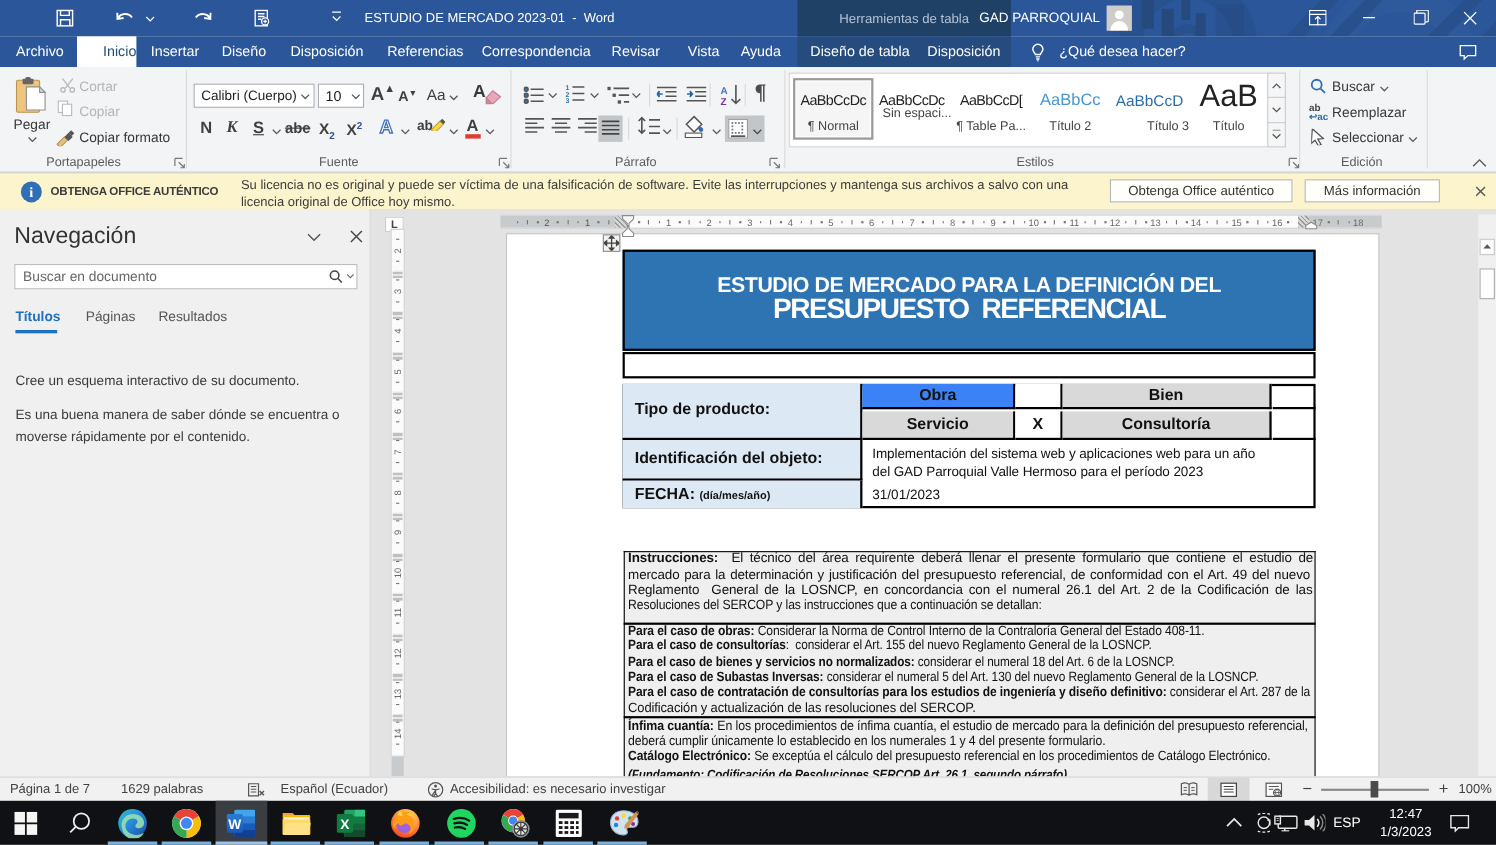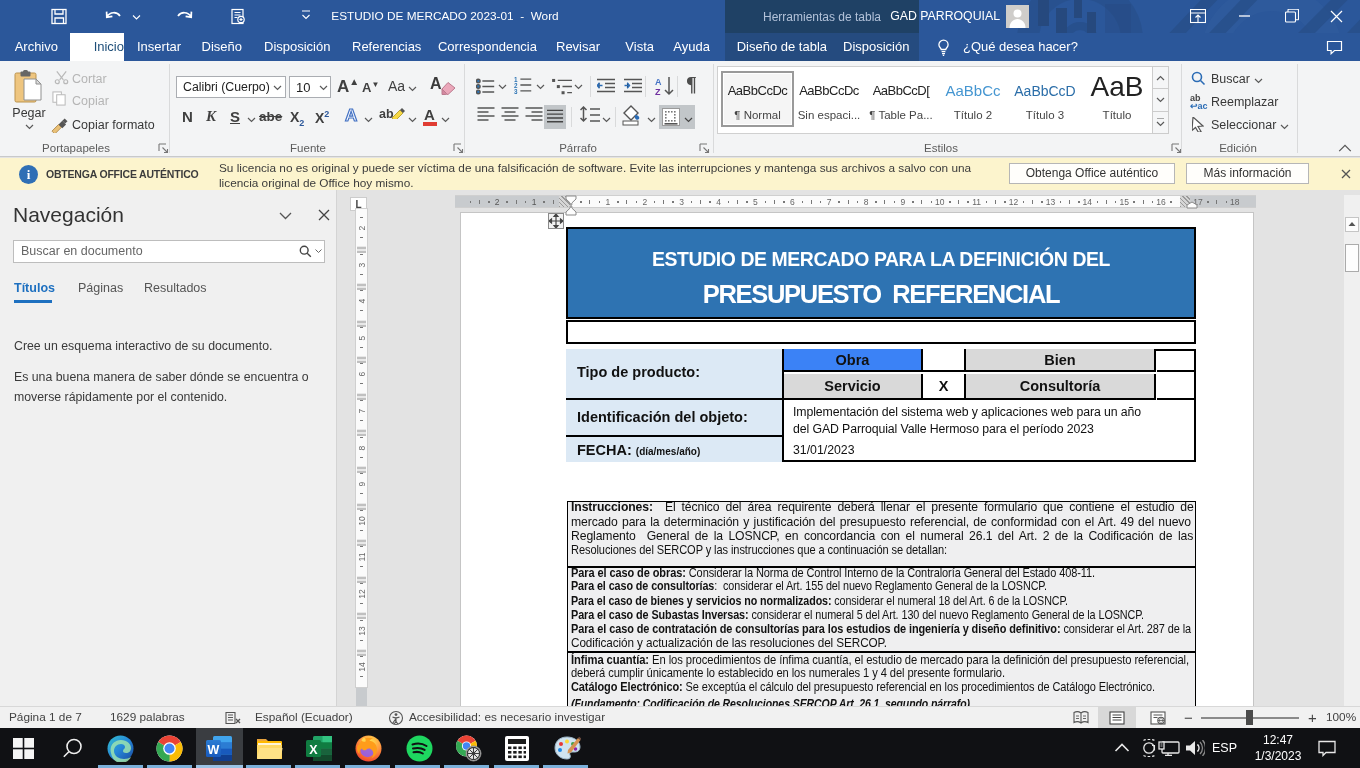--- a/index.html
+++ b/index.html
@@ -293,27 +293,27 @@
 <svg class="launcher" style="left:698px" viewBox="0 0 13 13" fill="none" stroke="#777" stroke-width="1.1">
       <path d="M2 2 h7 M2 2 v7 M5.5 5.5 l5 5 M10.5 7 v3.5 h-3.5"></path>
     </svg>
 <div class="gsep" style="left:713px"></div>
 
 <div class="abs" style="left:717px;top:5px;width:436px;height:68px;background:#fff;border:1px solid #d0d0d0"></div>
 <div class="abs" style="left:721px;top:10px;width:73px;height:56px;background:#f5f5f5;border:2px solid #9a9a9a;box-shadow:inset 0 0 0 1px #fff"></div>
 <div class="abs" style="left:721px;top:22px;width:73px;text-align:center;font-size:13px;color:#222;letter-spacing:-.5px">AaBbCcDc</div>
 <div class="abs" style="left:721px;top:48px;width:73px;text-align:center;font-size:11.5px;color:#444">¶ Normal</div>
 <div class="abs" style="left:793px;top:22px;width:72px;text-align:center;font-size:13px;color:#222;letter-spacing:-.5px">AaBbCcDc</div>
-<div class="abs" style="left:793px;top:48px;width:72px;text-align:center;font-size:11.5px;color:#444">Sin espaci...</div>
+<div class="abs" style="left:793px;top:36px;width:72px;text-align:right;font-size:11.5px;color:#444">Sin espaci...</div>
 <div class="abs" style="left:865px;top:22px;width:72px;text-align:center;font-size:13px;color:#222;letter-spacing:-.5px">AaBbCcD[</div>
 <div class="abs" style="left:865px;top:48px;width:72px;text-align:center;font-size:11.5px;color:#444">¶ Table Pa...</div>
 <div class="abs" style="left:937px;top:21px;width:72px;text-align:center;font-size:15px;color:#4596d1">AaBbCc</div>
 <div class="abs" style="left:937px;top:48px;width:72px;text-align:center;font-size:11.5px;color:#444">Título 2</div>
 <div class="abs" style="left:1009px;top:22px;width:72px;text-align:center;font-size:14px;color:#2a6da8">AaBbCcD</div>
-<div class="abs" style="left:1009px;top:48px;width:72px;text-align:center;font-size:11.5px;color:#444">Título 3</div>
+<div class="abs" style="left:1009px;top:48px;width:72px;text-align:right;font-size:11.5px;color:#444">Título 3</div>
 <div class="abs" style="left:1081px;top:10px;width:72px;text-align:center;font-size:28px;color:#222;font-weight:400">AaB</div>
 <div class="abs" style="left:1081px;top:48px;width:72px;text-align:center;font-size:11.5px;color:#444">Título</div>
 <div class="abs" style="left:1152px;top:5px;width:17px;height:68px;border:1px solid #ccc;background:#f5f6f7"></div>
 <div class="abs" style="left:1152px;top:27px;width:17px;height:1px;background:#ccc"></div>
 <div class="abs" style="left:1152px;top:50px;width:17px;height:1px;background:#ccc"></div>
 <svg class="abs" style="left:1156px;top:14px" width="9" height="6" viewBox="0 0 9 6">
       <path d="M8 5 L4.5 1.5 1 5" stroke="#5a5a5a" fill="none" stroke-width="1.2"></path>
     </svg>
 <svg class="abs" style="left:1156px;top:36px" width="9" height="6" viewBox="0 0 9 6">
       <path d="M1 1 l3.5 3.5 L8 1" stroke="#5a5a5a" fill="none" stroke-width="1.2"></path>
@@ -546,21 +546,21 @@
 
 <div class="abs" style="left:211px;top:23px;width:16px;height:16px;background:#f2f2f2;border:1px solid #8a8a8a">
 <svg width="14" height="14" viewBox="0 0 14 14" stroke="#444" stroke-width="1.2" fill="#444">
           <path d="M7 1 v12 M1 7 h12"></path>
           <path d="M7 0 l2 2.5 h-4z M7 14 l2-2.5 h-4z M0 7 l2.5-2 v4z M14 7 l-2.5-2 v4z"></path>
         </svg>
 </div>
 
 <div class="abs" style="left:229px;top:37px;width:630px;height:92px;background:#2e73b2;border:2px solid #000">
 <div id="hd1" style="margin-top:21px;text-align:center;color:#fff;font-weight:bold;font-size:19.4px;line-height:19.4px;letter-spacing:-.4px">ESTUDIO DE MERCADO PARA LA DEFINICIÓN DEL</div>
-<div id="hd2" style="margin-top:13px;text-align:center;color:#fff;font-weight:bold;font-size:25.5px;line-height:25.5px;letter-spacing:-1.3px">PRESUPUESTO&nbsp; REFERENCIAL</div>
+<div id="hd2" style="text-align:center;color:#fff;font-weight:bold;font-size:25.5px;line-height:25.5px;letter-spacing:-1.3px">PRESUPUESTO&nbsp; REFERENCIAL</div>
 </div>
 <div class="abs" style="left:229px;top:130px;width:630px;height:24px;background:#fff;border:2px solid #000"></div>
 
 <div class="abs" style="left:229px;top:159px;width:630px;height:113px;background:#fff;border:2px solid #000"></div>
 <div class="abs" style="left:229px;top:159px;width:218px;height:51px;background:#dce9f5;border-right:2px solid #000;border-bottom:2px solid #000"></div>
 <div class="abs" style="left:240px;top:174px;font-size:14.5px;font-weight:bold;color:#111">Tipo de producto:</div>
 <div class="abs" style="left:447px;top:159px;width:139px;height:23px;background:#3b82f6;border-right:2px solid #000;border-bottom:2px solid #000;text-align:center;font-weight:bold;font-size:14.5px;color:#111;line-height:22px">Obra</div>
 <div class="abs" style="left:586px;top:159px;width:43px;height:23px;background:#fff;border-right:2px solid #000;border-bottom:2px solid #000"></div>
 <div class="abs" style="left:629px;top:159px;width:190px;height:23px;background:#d9d9d9;border-right:2px solid #000;border-bottom:2px solid #000;text-align:center;font-weight:bold;font-size:14.5px;color:#111;line-height:22px">Bien</div>
 <div class="abs" style="left:447px;top:184px;width:139px;height:26px;background:#d9d9d9;border-right:2px solid #000;border-bottom:2px solid #000;text-align:center;font-weight:bold;font-size:14.5px;color:#111;line-height:24px">Servicio</div>

